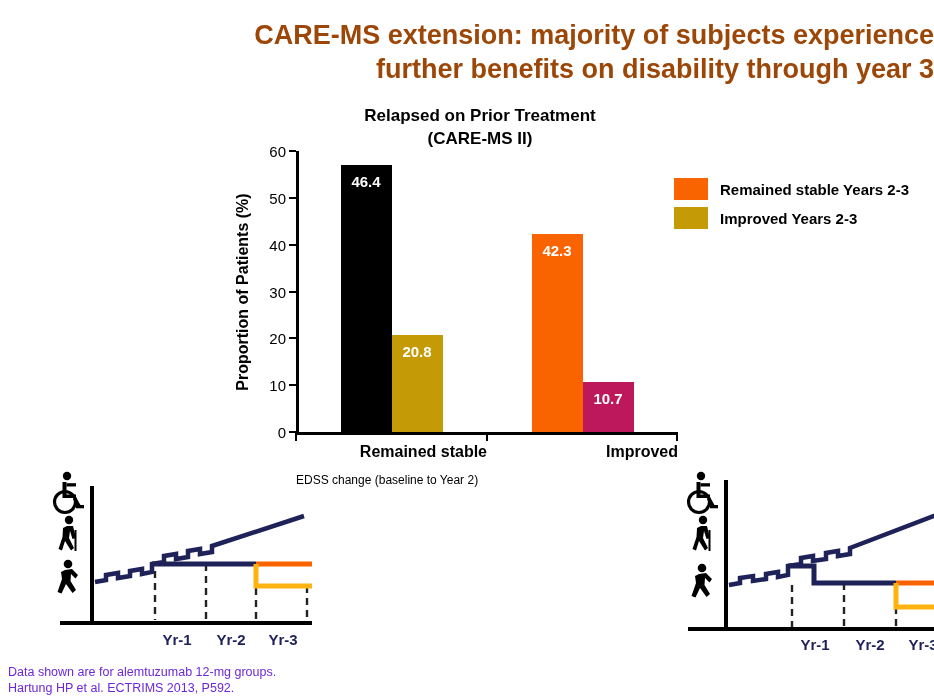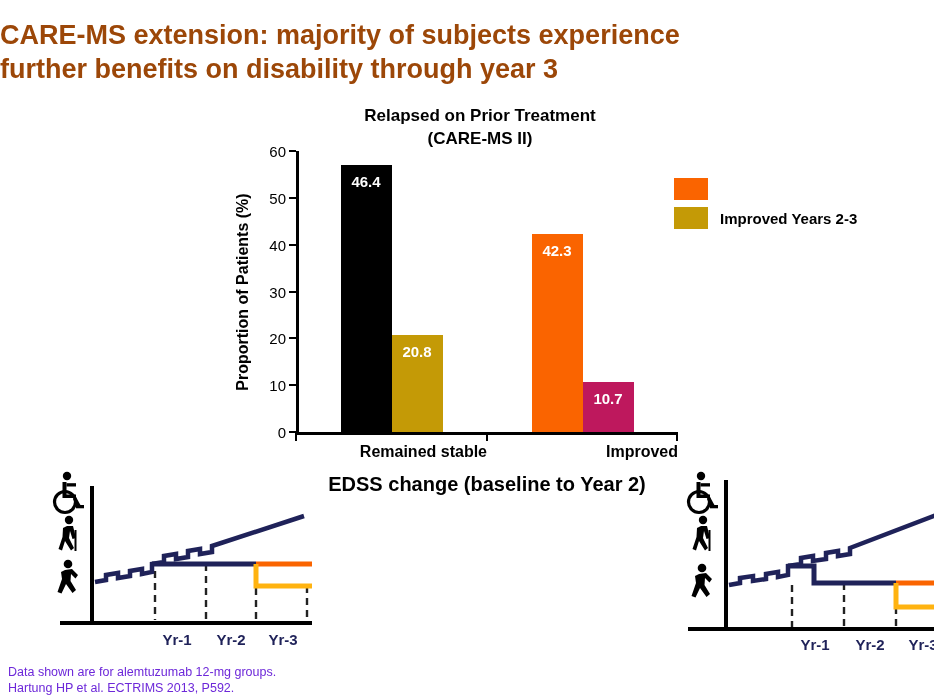--- a/index.html
+++ b/index.html
@@ -8,21 +8,21 @@
     width: 934px; height: 699px;
     background: #ffffff;
     font-family: "Liberation Sans", sans-serif;
     overflow: hidden;
   }
   #slide { position: relative; width: 934px; height: 699px; background: #fff; }
 
   
   .slide-title {
     position: absolute; left: 0; top: 18px; width: 934px;
-    text-align: left;
+    text-align: right;
     color: #9C4708;
     font-size: 27px; font-weight: bold; line-height: 34px;
     letter-spacing: 0px;
   }
 
   
   #chart-panel { position: absolute; left: 0; top: 100px; width: 934px; height: 400px; }
 
   .chart-title {
     position: absolute; left: 300px; top: 4px; width: 360px;
@@ -56,21 +56,21 @@
     text-align: center; top: 8px;
     color: #fff; font-size: 15px; font-weight: bold;
   }
 
   .catlabel {
     position: absolute; top: 292px; text-align: right;
     font-size: 16px; font-weight: bold; color: #000; white-space: nowrap;
   }
   .xaxis-title {
     position: absolute; left: 296px; top: 373px; width: 382px;
-    text-align: center; font-size: 20px; font-weight: bold; color: #000;
+    text-align: left; font-size: 12px; font-weight: normal; color: #000;
   }
 
   
   #legend { position: absolute; left: 674px; top: 178px; }
   .legend-row { display: flex; align-items: center; margin-bottom: 7px; height: 22px; }
   .legend-swatch { width: 34px; height: 22px; flex: 0 0 34px; }
   .legend-label { margin-left: 12px; font-size: 15px; font-weight: bold; color: #000; white-space: nowrap; }
 
   
   .diagram { position: absolute; width: 300px; height: 185px; margin-left: 40px; }
@@ -140,20 +140,21 @@
         <div class="catlabel" style="left: 191px; width: 191px;">Improved</div>
         <div class="xtick" style="left: 380px;"></div>
       </div>
 
     <div class="xaxis-title">EDSS change  (baseline to Year 2)</div>
   </div>
 
   <div id="legend">
       <div class="legend-row">
         <span class="legend-swatch" style="background: rgb(250, 100, 0);"></span>
+        <span class="legend-label">Remained stable Years 2-3</span>
       </div>
       <div class="legend-row">
         <span class="legend-swatch" style="background: rgb(196, 154, 6);"></span>
         <span class="legend-label">Improved Years 2-3</span>
       </div>
     </div>
 
   <div class="diagram" id="diagram-left">
     <svg viewBox="0 0 300 185" xmlns="http://www.w3.org/2000/svg">
 

